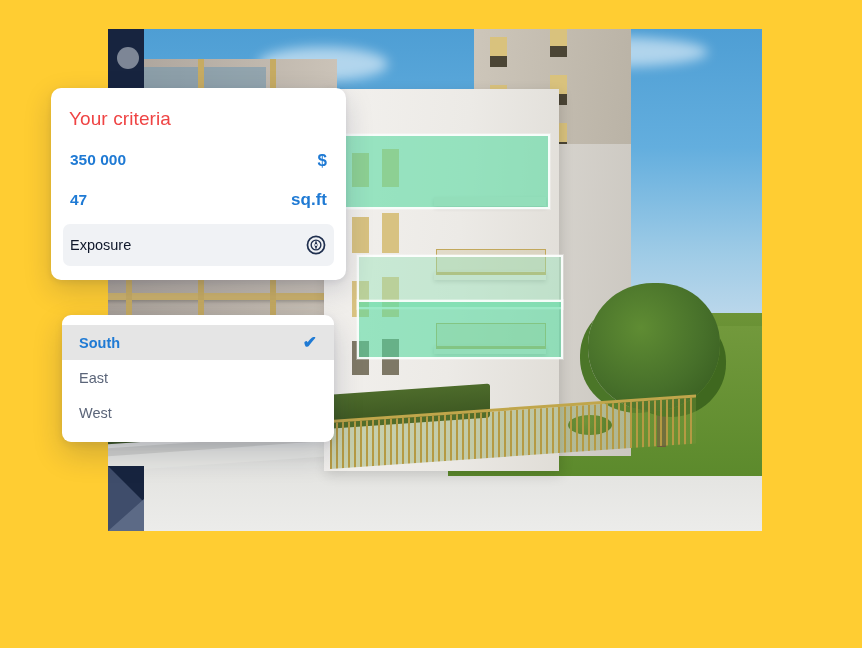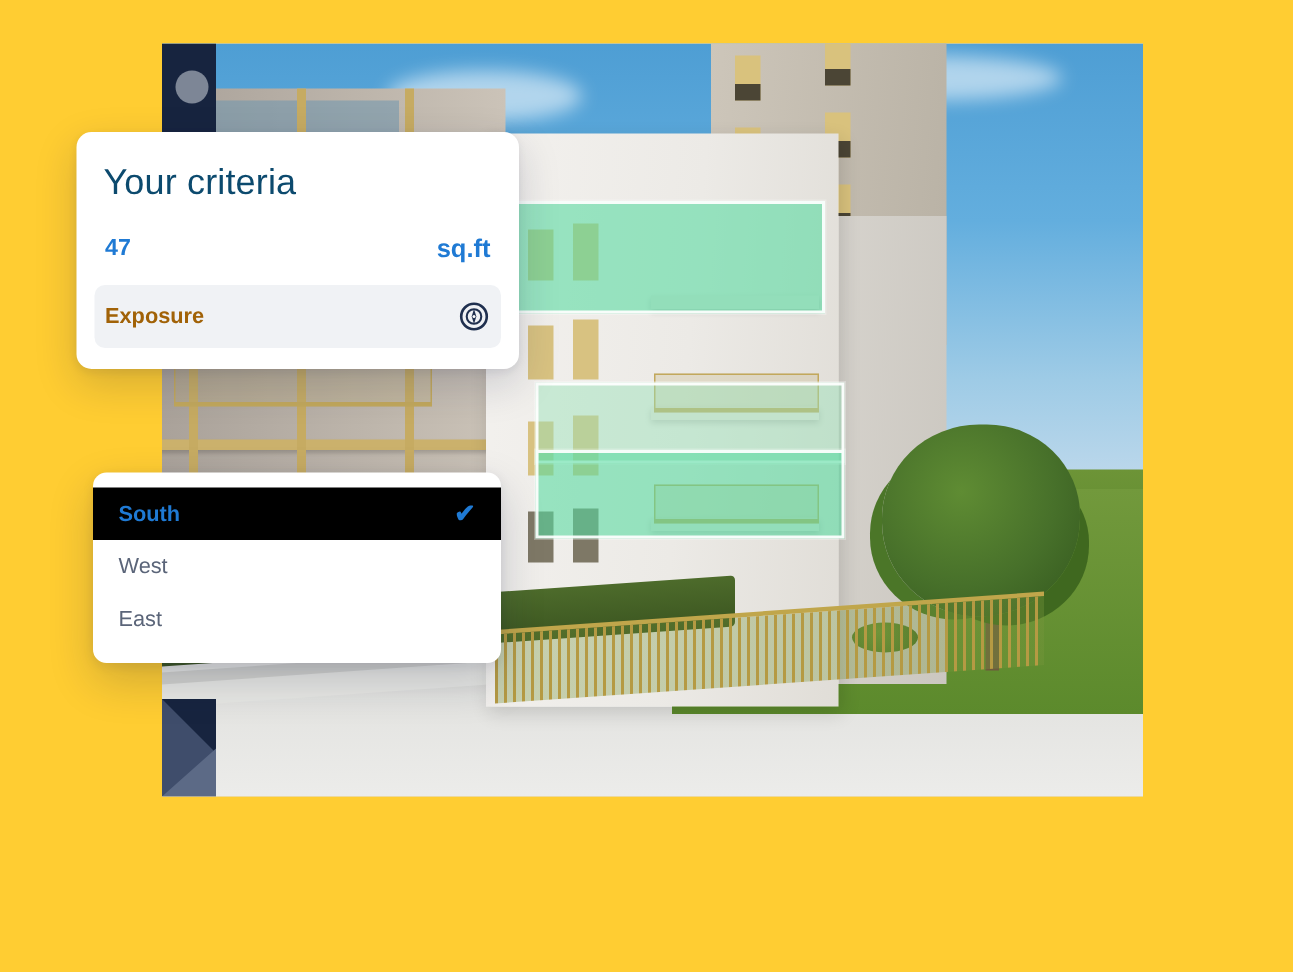--- a/index.html
+++ b/index.html
@@ -247,22 +247,22 @@
     left: 51px;
     top: 88px;
     width: 295px;
     background: #ffffff;
     border-radius: 10px;
     box-shadow: 0 10px 28px rgba(20,30,60,0.18), 0 2px 6px rgba(20,30,60,0.08);
     padding: 20px 0 14px 0;
     z-index: 20;
   }
   .card-title {
-    font-size: 24px;
-    color: #0c4a6e;
+    font-size: 19px;
+    color: #ef4444;
     padding: 0 18px 10px 18px;
     letter-spacing: .1px;
   }
   .crit-row {
     display: flex;
     align-items: center;
     justify-content: space-between;
     height: 40px;
     margin: 0 12px;
     padding: 0 7px;
@@ -279,23 +279,23 @@
     color: #1f7ad4;
     display: flex;
     align-items: center;
   }
   .crit-row.selector {
     background: #f0f2f5;
     height: 42px;
     margin-top: 4px;
   }
   .crit-row.selector .val {
-    color: #a16207;
+    color: #0f172a;
     font-size: 14.5px;
-    font-weight: bold;
+    font-weight: normal;
   }
   .money { font-size: 22px; line-height: 1; }
 
   
   #exposure-dropdown {
     position: absolute;
     left: 62px;
     top: 315px;
     width: 272px;
     background: #ffffff;
@@ -307,21 +307,21 @@
   .opt {
     display: flex;
     align-items: center;
     justify-content: space-between;
     height: 35px;
     padding: 0 17px;
     font-size: 14.5px;
     color: #5b6579;
   }
   .opt.selected {
-    background: #000000;
+    background: #e5e5e5;
     color: #1f7ad4;
     font-weight: bold;
   }
   .check {
     color: #1f7ad4;
     font-size: 17px;
     font-weight: bold;
   }
 </style>
 </head>
@@ -402,20 +402,24 @@
   <div class="navy-strip-bottom">
     <div class="navy-tri-a"></div>
     <div class="navy-tri-b"></div>
   </div>
 </div>
 
 <div id="criteria-card">
 
   <div class="card-title">Your criteria</div>
 
+  <div class="crit-row">
+    <span class="val">350 000</span>
+    <span class="unit money">$</span>
+  </div>
 
   <div class="crit-row">
     <span class="val">47</span>
     <span class="unit">sq.ft</span>
   </div>
 
 
   <div class="crit-row selector">
     <span class="val">Exposure</span>
     <span class="unit">
@@ -428,18 +432,18 @@
     </span>
   </div>
 </div>
 
 <div id="exposure-dropdown">
   <div class="opt selected">
     <span>South</span>
     <span class="check">✔</span>
   </div>
   <div class="opt">
+    <span>East</span>
+  </div>
+  <div class="opt">
     <span>West</span>
   </div>
-  <div class="opt">
-    <span>East</span>
-  </div>
 </div>
 
 </body></html>

